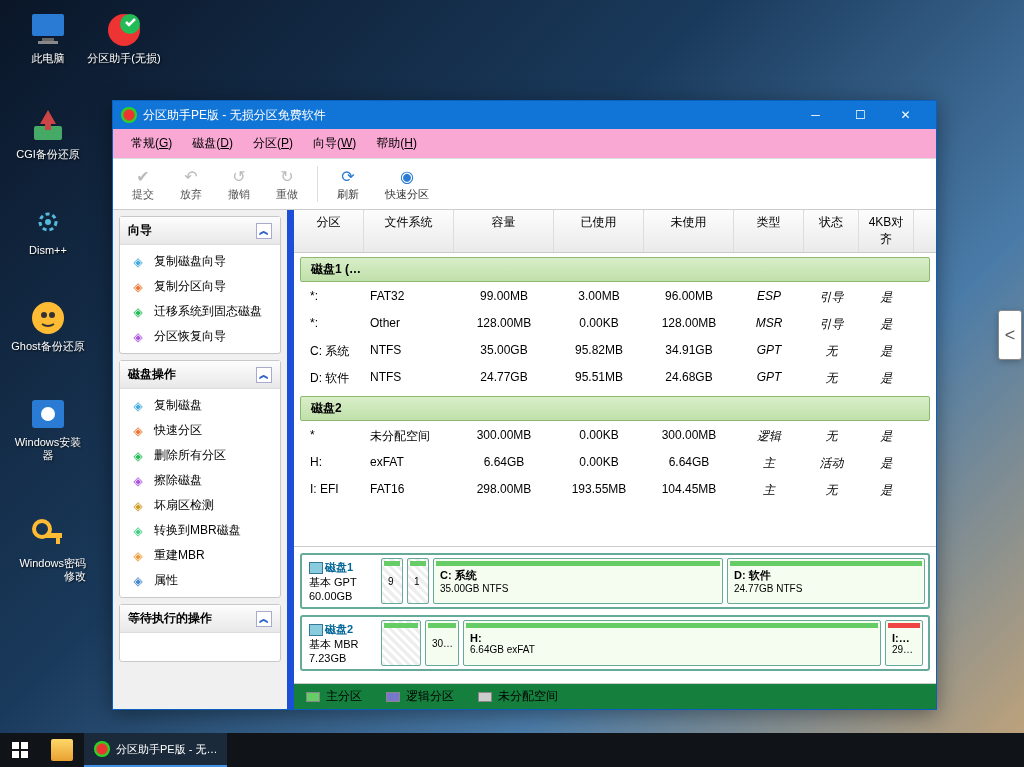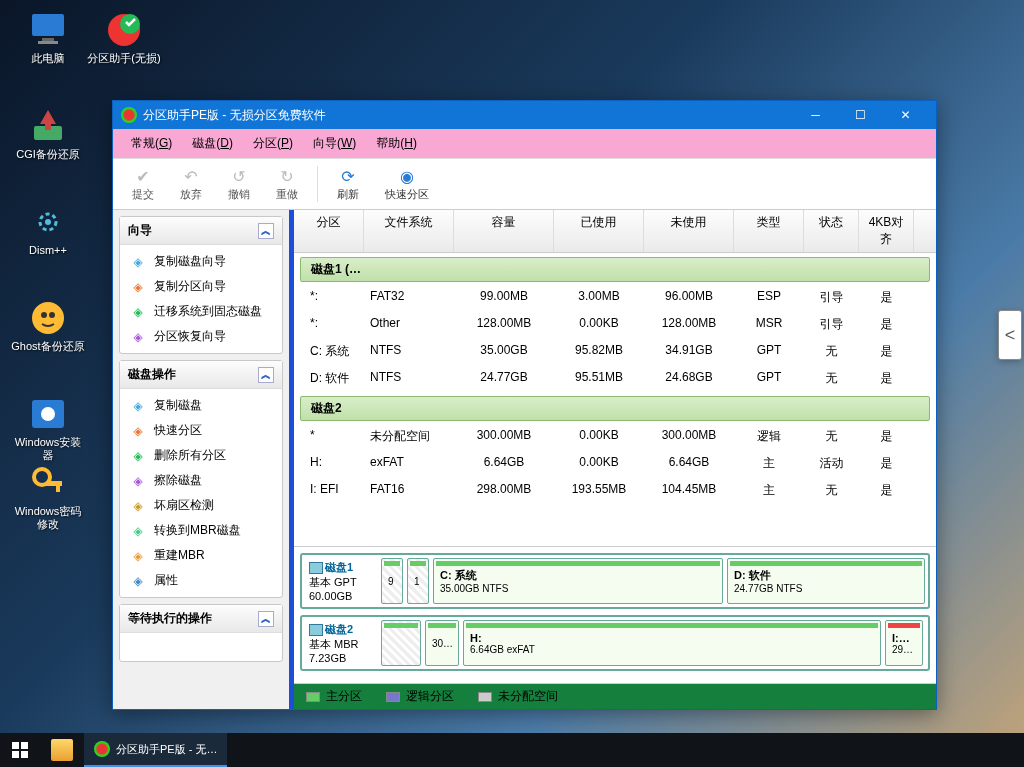--- a/index.html
+++ b/index.html
@@ -31,29 +31,29 @@
 
 .body { flex: 1; display: flex; overflow: hidden; background: #f0f0f0; }
 .leftpane { width: 225px; padding: 6px; display: flex; flex-direction: column; gap: 6px; overflow-y: auto; }
 .panel { background: #fff; border: 1px solid #c8c8c8; border-radius: 3px; }
 .panel-head { background: linear-gradient(#fdfdfd, #e8e8e8); padding: 5px 8px; display: flex; justify-content: space-between; align-items: center; font-size: 12px; font-weight: bold; border-bottom: 1px solid #ddd; }
 .panel-head .coll { width: 16px; height: 16px; border: 1px solid #aac; background: #fff; display: flex; align-items: center; justify-content: center; color: #36c; font-size: 10px; cursor: pointer; }
 .panel-body { padding: 4px 0; }
 .pitem { display: flex; align-items: center; padding: 4px 10px; font-size: 12px; cursor: pointer; gap: 8px; }
 .pitem .picon { width: 16px; height: 16px; display: flex; align-items: center; justify-content: center; }
 
-.rightpane { flex: 1; display: flex; flex-direction: column; background: #fff; border-left: 5px solid #1d4ed8; }
+.rightpane { flex: 1; display: flex; flex-direction: column; background: #fff; border-left: 7px solid #1d4ed8; }
 .gridhead { display: flex; background: linear-gradient(#fdfdfd, #eaeaea); border-bottom: 1px solid #ccc; font-size: 12px; }
 .gridhead .col { padding: 4px 6px; border-right: 1px solid #ddd; text-align: center; }
 .gridbody { flex: 1; overflow-y: auto; font-size: 12px; }
 .diskhead { background: linear-gradient(#d8eec8, #c0e0aa); border: 1px solid #8cb870; margin: 4px 6px 2px; padding: 3px 10px; font-weight: bold; border-radius: 2px; }
 .row { display: flex; padding: 3px 0; }
 .row .cell { padding: 2px 6px; text-align: center; }
 .row .cell.l { text-align: left; }
-.row .cell.c { text-align: center; }
+.row .cell.c { text-align: center; font-style: italic; }
 
 .diskbars { border-top: 1px solid #ccc; padding: 6px; }
 .diskbar { display: flex; gap: 4px; margin-bottom: 6px; border: 2px solid #6a9; border-radius: 3px; padding: 3px; background: #fff; }
 .diskinfo { width: 72px; font-size: 11px; padding: 2px 4px; }
 .diskinfo b { color: #069; }
 .diskinfo .dicon2 { display: inline-block; width: 14px; height: 12px; background: #8cd; border: 1px solid #379; vertical-align: middle; margin-right: 2px; }
 .seg { border: 1px solid #6a9; border-radius: 2px; font-size: 11px; padding: 2px 6px; background: #f4fdf0; display: flex; flex-direction: column; justify-content: center; position: relative; overflow: hidden; }
 .seg.hatched { background: repeating-linear-gradient(45deg, #eee, #eee 3px, #fff 3px, #fff 6px); }
 .seg .bar { position: absolute; top: 2px; left: 2px; right: 2px; height: 5px; background: #6c6; }
 .seg .bar.red { background: #e44; }
@@ -129,21 +129,21 @@
     </div>
     <div class="dicon" style="left: 10px; top: 394px;">
       <div class="glyph">
         <svg width="36" height="36">
           <rect x="2" y="4" width="32" height="28" fill="#2a7bd4" rx="3"></rect>
           <circle cx="18" cy="18" r="7" fill="#fff"></circle>
         </svg>
       </div>
       <div class="label">Windows安装器</div>
     </div>
-    <div class="dicon" style="left: 10px; top: 463px;">
+    <div class="dicon" style="left: 10px; top: 515px; text-align: right;">
       <div class="glyph">
         <svg width="36" height="36">
           <circle cx="12" cy="12" r="8" fill="none" stroke="#fb3" stroke-width="4"></circle>
           <rect x="16" y="16" width="16" height="5" fill="#fb3"></rect>
           <rect x="26" y="21" width="4" height="6" fill="#fb3"></rect>
         </svg>
       </div>
       <div class="label">Windows密码修改</div>
     </div>
   </div>

